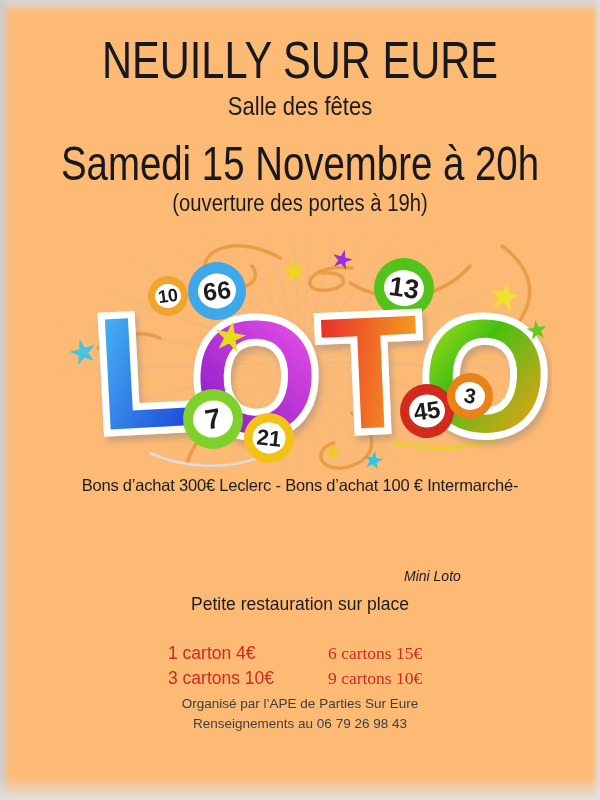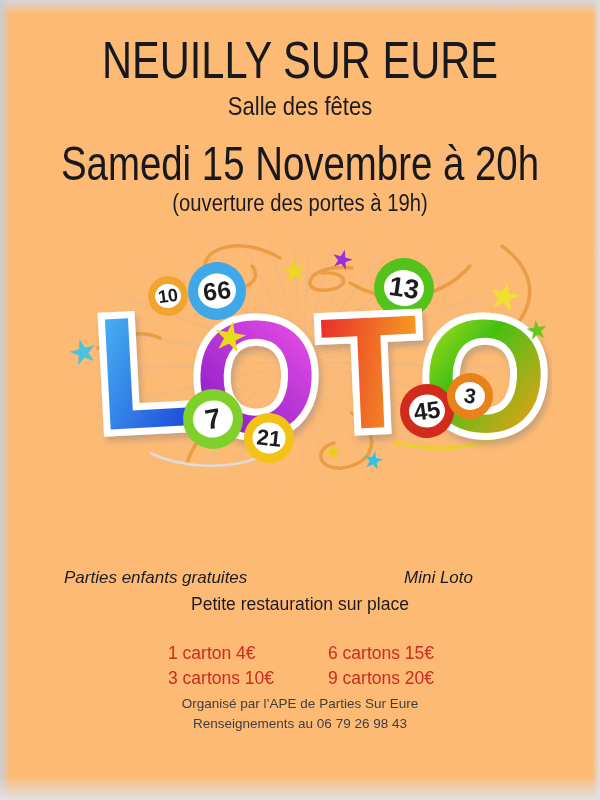--- a/index.html
+++ b/index.html
@@ -33,27 +33,27 @@
   }
   .graphic svg { position:absolute; left:0; top:0; }
   .loto-letter { font-family:"Liberation Sans", sans-serif; font-weight:bold; font-size:160px; }
   .ball-num    { font-family:"Liberation Sans", sans-serif; font-weight:bold; fill:#1d1d1d; }
   .star        { font-family:"DejaVu Sans", sans-serif; }
 
   .prizes { top:474px; font-size:16.5px; line-height:22.5px; letter-spacing:-0.2px; }
   .prizes div { white-space:nowrap; }
 
   .info-left  { position:absolute; top:568px; left:64px;  font-size:17px; font-style:italic; }
-  .info-right { position:absolute; top:568px; left:404px; font-size:17px; font-style:italic; }
+  .info-right { position:absolute; top:568px; left:404px; font-size:14px; font-style:italic; }
   .info-center{ top:594px; font-size:17.5px; }
 
   .price-col { position:absolute; top:641px; font-size:17.5px; line-height:24.5px; color:#cc2b22; text-align:left; }
   .price-col div { white-space:nowrap; }
   .price-col-1 { left:168px; width:145px; }
-  .price-col-2 { left:328px; width:150px; }
+  .price-col-2 { left:328px; width:150px;font-family:Liberation Serif, serif; }
 
   .footer-org     { top:696px; font-size:13.5px; color:#3f3f3f; }
   .footer-contact { top:716px; font-size:13.5px; color:#3f3f3f; }
   .fine-print     { top:748px; font-size:11.5px; color:#6e6e6e; letter-spacing:0.2px; }
 </style>
 </head>
 <body>
 
 <div class="page">
 
@@ -151,33 +151,33 @@
         <text class="star" font-size="26" transform="translate(288,30) rotate(15)" fill="#9b30d8">★</text>
         <text class="star" font-size="38" transform="translate(450,71) rotate(12)" fill="#f2e030">★</text>
         <text class="star" font-size="26" transform="translate(486,101) rotate(-8)" fill="#66c81c">★</text>
         <text class="star" font-size="20" transform="translate(281,221)" fill="#e8cc20">★</text>
         <text class="star" font-size="24" transform="translate(320,230) rotate(10)" fill="#30c4e4">★</text>
       </g>
     </svg>
   </div>
 
   <div class="abs prizes">
+    <div>Bons d’achat 300€ Leclerc - Bons d’achat 100 € Intermarché-</div>
   </div>
 
-  <div class="info-left">Parties enfants gratuites</div>
   <div class="info-right">Mini Loto</div>
   <div class="abs info-center">Petite restauration sur place</div>
 
   <div class="price-col price-col-1">
     <div>1 carton 4€</div>
     <div>3 cartons 10€</div>
   </div>
   <div class="price-col price-col-2">
     <div>6 cartons 15€</div>
-    <div>9 cartons 20€</div>
+    <div>9 cartons 10€</div>
   </div>
 
   <div class="abs footer-org">Organisé par l’APE de Parties Sur Eure</div>
   <div class="abs footer-contact">Renseignements au 06 79 26 98 43</div>
 
   <div class="edge edge-top"></div>
   <div class="edge edge-left"></div>
   <div class="edge edge-right"></div>
   <div class="edge edge-bottom"></div>
 </div>

